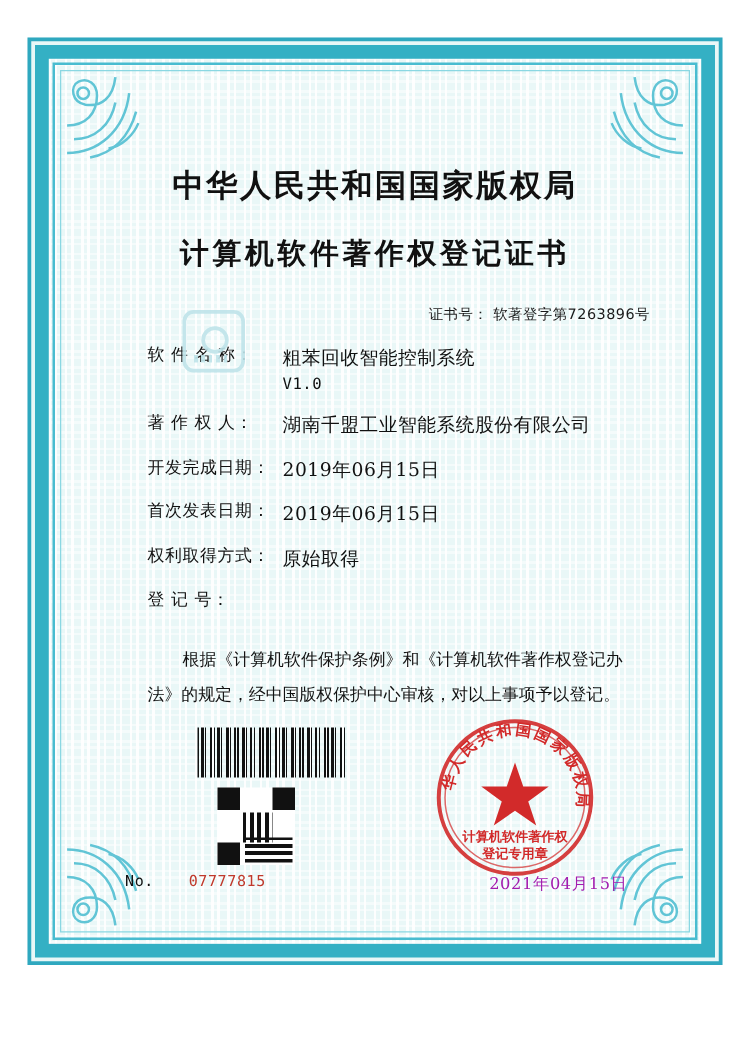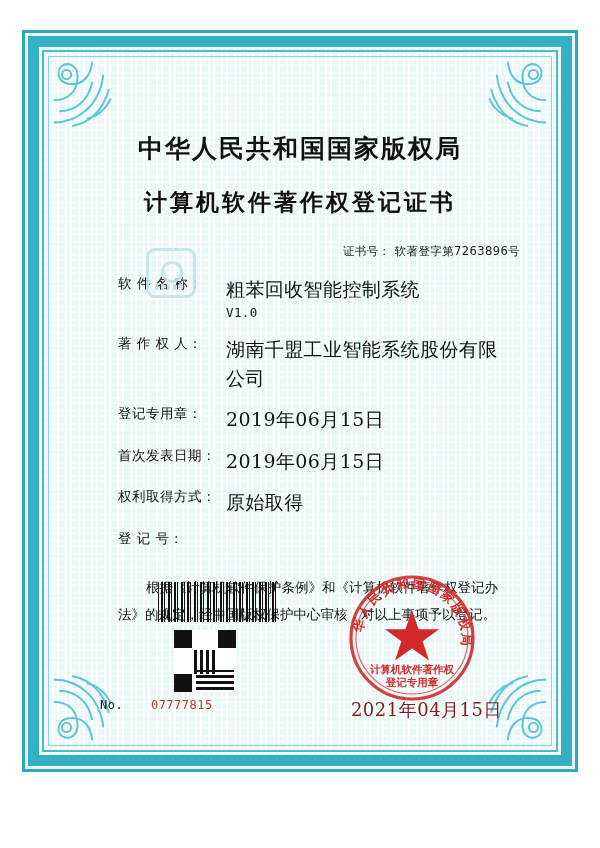--- a/index.html
+++ b/index.html
@@ -146,21 +146,21 @@
   .f-label {
     width: 108px;
     flex: none;
     font-family: "DejaVu Serif", "Liberation Serif", serif;
     font-size: 13.5px;
     color: #111;
     letter-spacing: 0.5px;
   }
   .f-value {
     font-family: "DejaVu Serif", "Liberation Serif", serif;
-    font-size: 19px;
+    font-size: 15px;
     color: #111;
     letter-spacing: 0.4px;
     line-height: 1.5;
   }
   .f-value.mono {
     font-family: "DejaVu Sans Mono", "Liberation Mono", monospace;
     font-size: 12.5px;
   }
   .gap-top { margin-top: 12px; }
 
@@ -220,22 +220,22 @@
     color: #111;
     letter-spacing: 0.5px;
   }
   .serial .num { color: #c0392b; margin-left: 20px; }
 
   .issue-date {
     position: absolute;
     right: 36px;
     top: 628px;
     font-family: "DejaVu Serif", "Liberation Serif", serif;
-    font-size: 18px;
-    color: #7f1d1d;
+    font-size: 13px;
+    color: #a21caf;
     letter-spacing: 0.5px;
     text-align: right;
   }
 
   
   .seal {
     position: absolute;
     right: 58px;
     top: 500px;
     width: 136px;
@@ -348,21 +348,21 @@
             <div class="f-value mono">V1.0</div>
           </div>
         </div>
 
         <div class="field gap-top">
           <div class="f-label">著 作 权 人：</div>
           <div class="f-value">湖南千盟工业智能系统股份有限公司</div>
         </div>
 
         <div class="field gap-top">
-          <div class="f-label">登记专用章：</div>
+          <div class="f-label">开发完成日期：</div>
           <div class="f-value">2019年06月15日</div>
         </div>
 
         <div class="field">
           <div class="f-label">首次发表日期：</div>
           <div class="f-value">2019年06月15日</div>
         </div>
 
         <div class="field">
           <div class="f-label">权利取得方式：</div>

